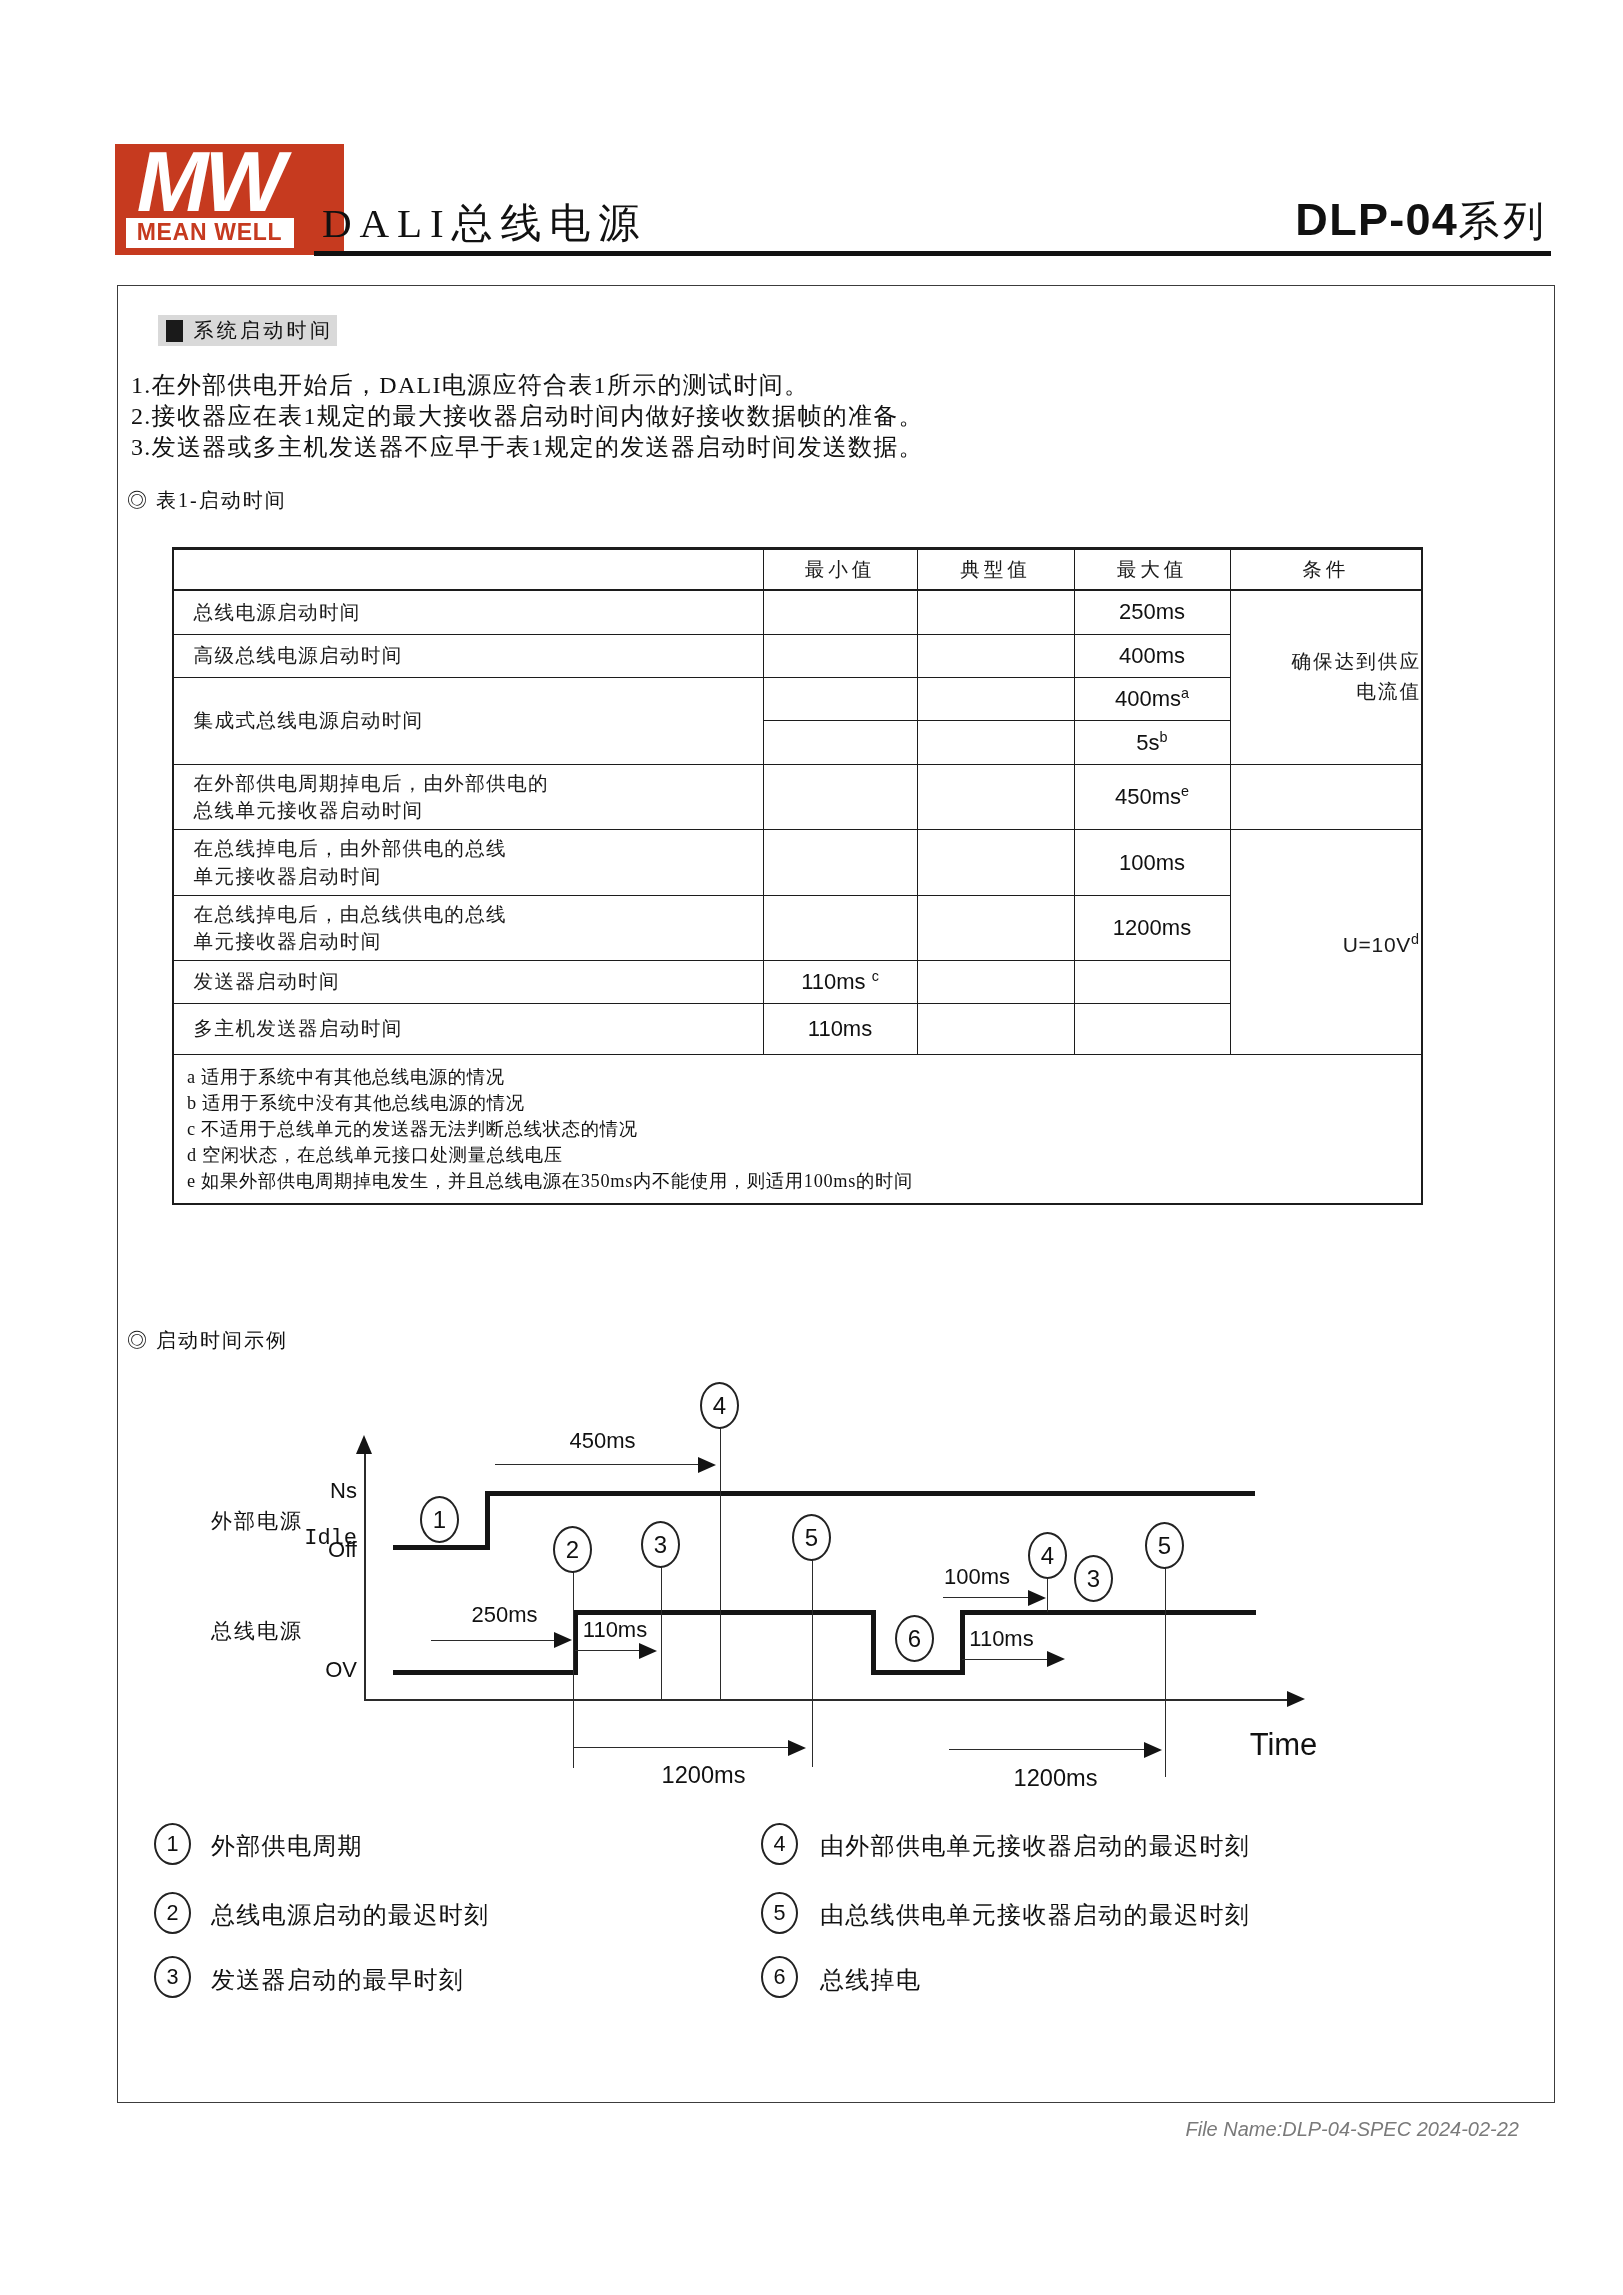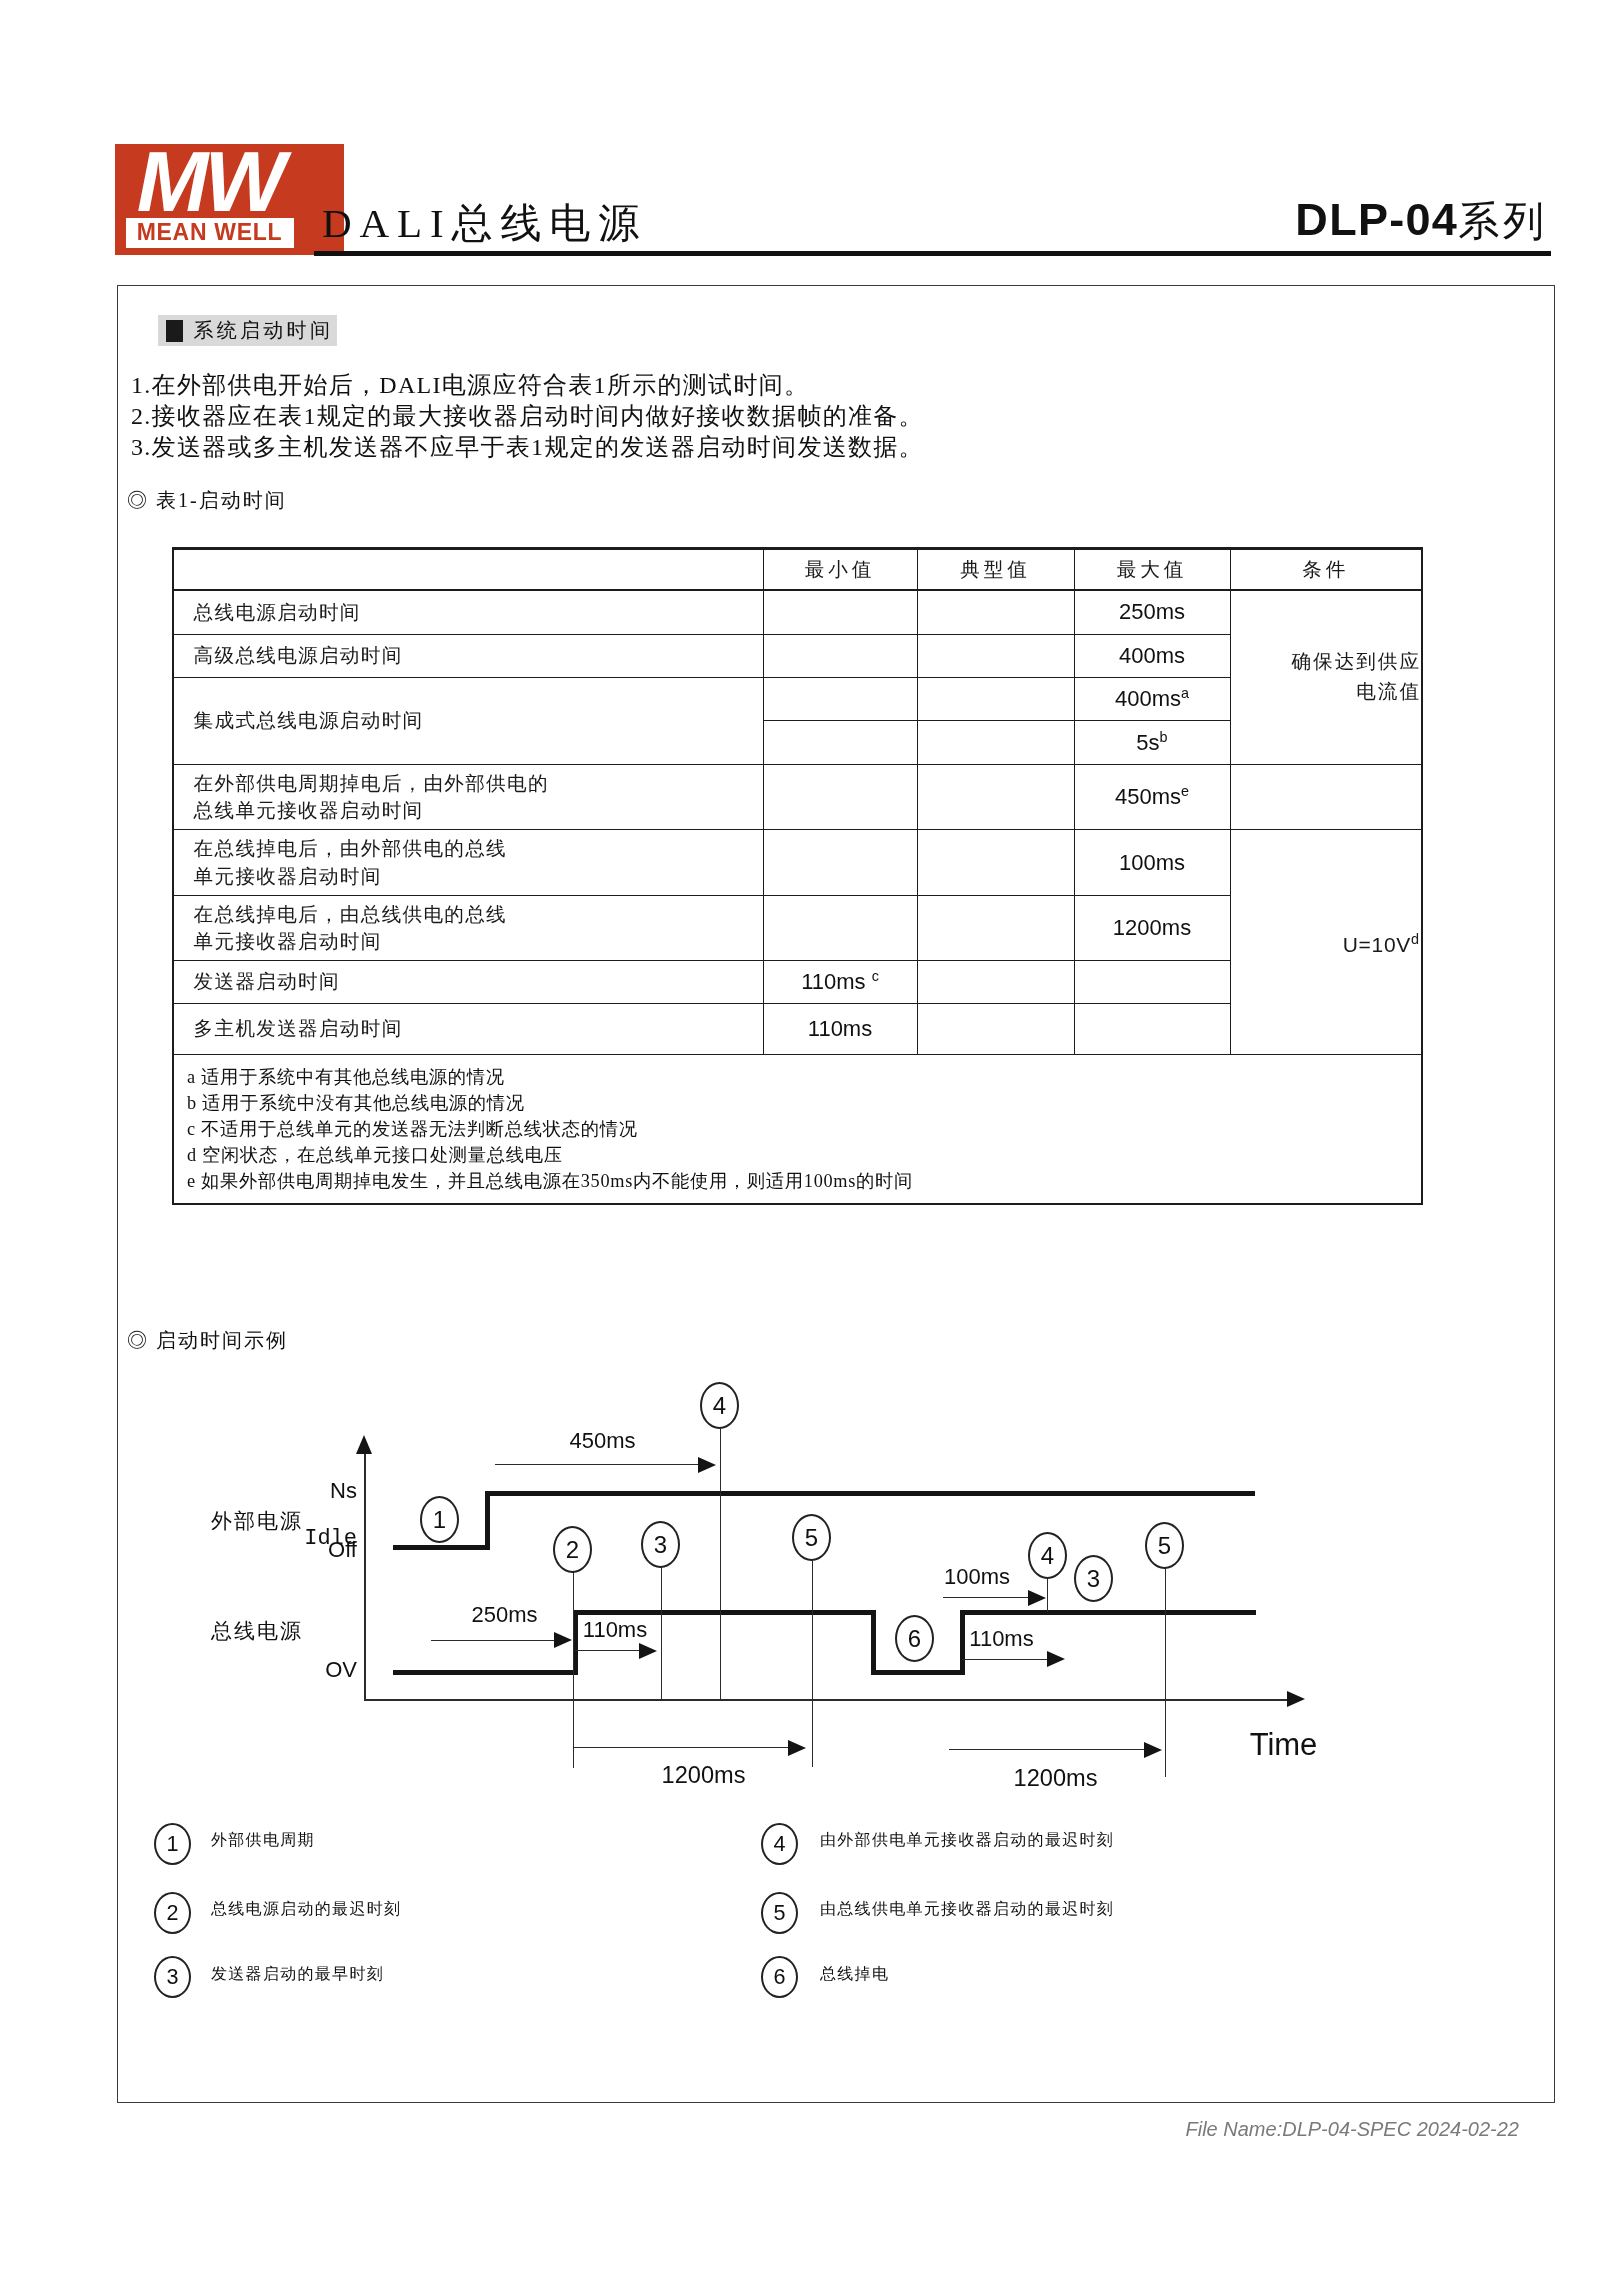--- a/index.html
+++ b/index.html
@@ -53,21 +53,21 @@
         font-family:"Liberation Sans",sans-serif;font-size:24px;color:#111;z-index:3;}
   .dim-label{position:absolute;font-family:"Liberation Sans",sans-serif;font-size:22px;color:#111;
              text-align:center;}
   .axis-label{position:absolute;width:72px;text-align:right;font-family:"Liberation Sans",sans-serif;
               font-size:22px;color:#111;}
   .grp-label{position:absolute;font-size:21px;letter-spacing:2px;color:#111;}
   
   .leg-circ{position:absolute;width:33px;height:38px;border:2px solid #222;border-radius:50%;
             background:#fff;display:flex;align-items:center;justify-content:center;
             font-family:"Liberation Sans",sans-serif;font-size:21.6px;color:#111;}
-  .leg-text{position:absolute;font-size:16px;letter-spacing:1.3px;color:#111;}
+  .leg-text{position:absolute;font-size:24px;letter-spacing:1.3px;color:#111;}
   
   .footer{position:absolute;left:1080px;top:2118px;width:439px;text-align:right;
           font-family:"Liberation Sans",sans-serif;font-style:italic;font-size:20px;color:#7a7a7a;}
 </style>
 </head>
 <body>
 
 <div class="page">
 
   <div class="logo-box">

